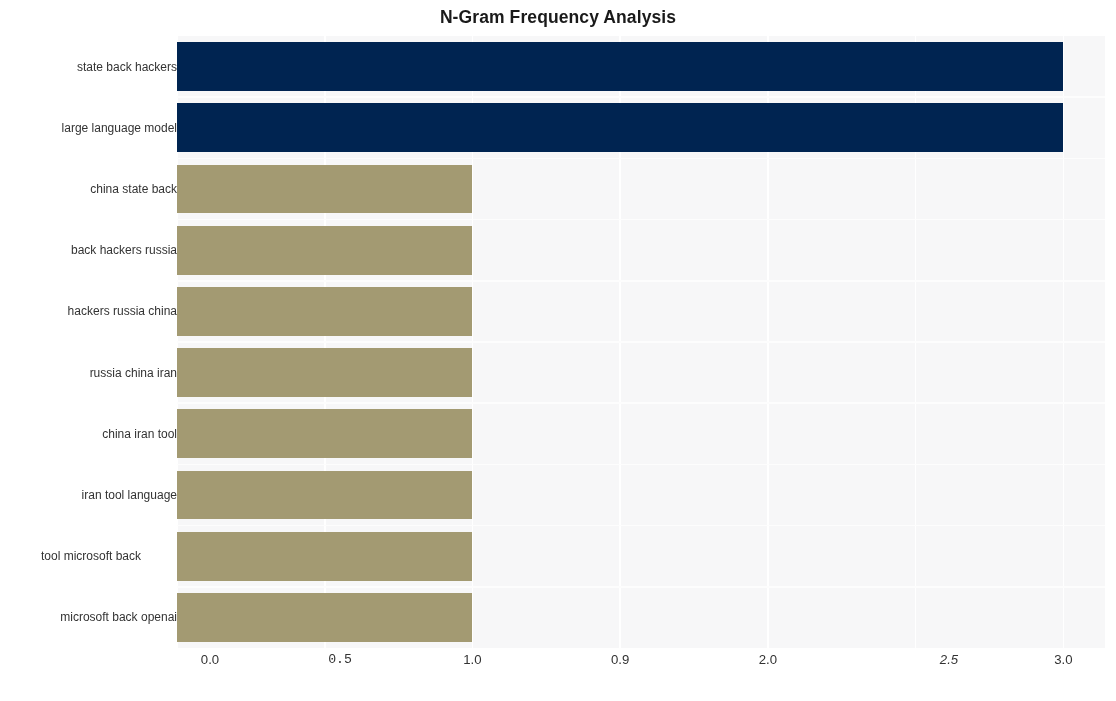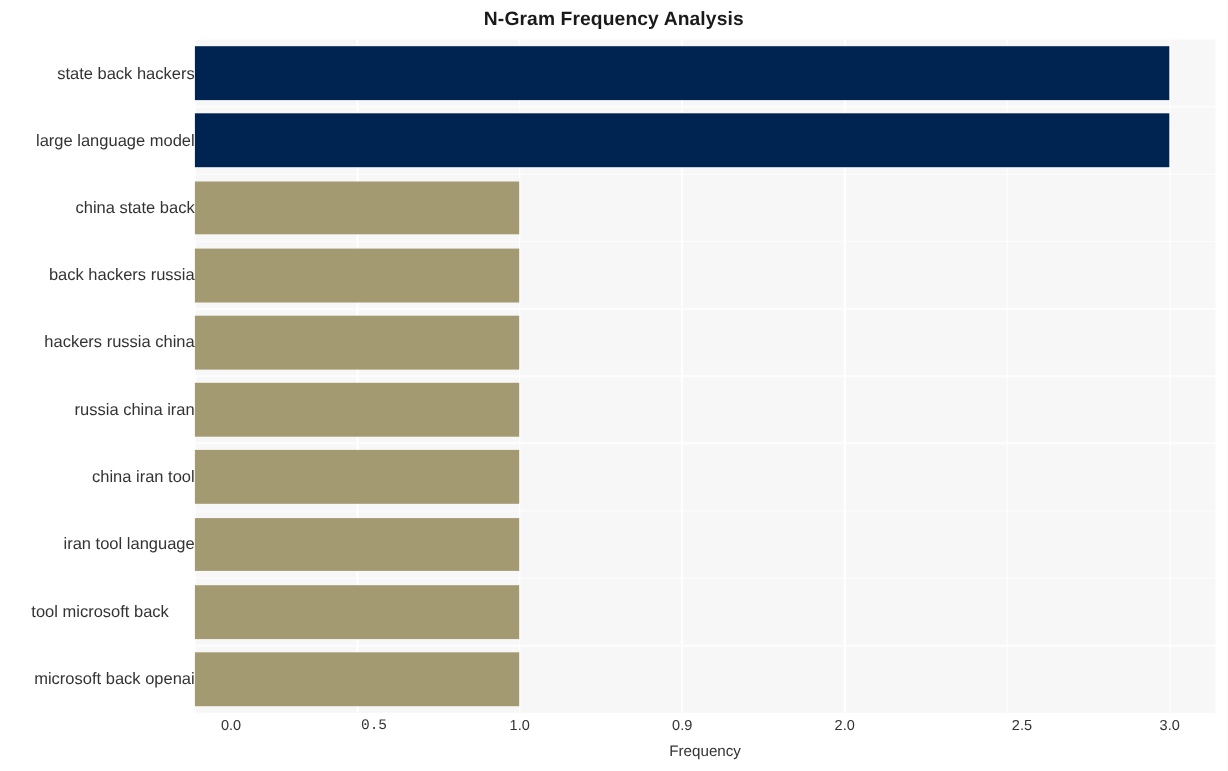--- a/index.html
+++ b/index.html
@@ -64,21 +64,21 @@
     position: absolute;
     left: 0;
   }
 
   
   .ylabel {
     position: absolute;
     right: 0;
     width: 172px;
     text-align: right;
-    font-size: 15px;
+    font-size: 12px;
     color: #333333;
     white-space: nowrap;
     transform: translateY(-50%);
   }
   #y-axis {
     position: absolute;
     left: 0;
     top: 0;
     width: 177px;
     height: 701px;
@@ -157,23 +157,22 @@
       <div class="ylabel" style="top: 189px;">china state back</div>
       <div class="ylabel" style="top: 250.2px;">back hackers russia</div>
       <div class="ylabel" style="top: 311.4px;">hackers russia china</div>
       <div class="ylabel" style="top: 372.6px;">russia china iran</div>
       <div class="ylabel" style="top: 433.8px;">china iran tool</div>
       <div class="ylabel" style="top: 495px;">iran tool language</div>
       <div class="ylabel" style="top: 556.2px; text-align: center;">tool microsoft back</div>
       <div class="ylabel" style="top: 617.4px;">microsoft back openai</div>
     </div>
   <div id="x-axis">
-    <div id="x-axis-title">Frequency</div>
   <div class="xtick" style="left: 177px; margin-left: 33px;">0.0</div>
       <div class="xtick" style="left: 340px; font-family: Liberation Mono, monospace;">0.5</div>
       <div class="xtick" style="left: 472.445px;">1.0</div>
       <div class="xtick" style="left: 620.167px;">0.9</div>
       <div class="xtick" style="left: 767.89px;">2.0</div>
-      <div class="xtick" style="left: 929px;">2.5</div>
+      <div class="xtick" style="left: 949px; font-style: italic;">2.5</div>
       <div class="xtick" style="left: 1063.33px;">3.0</div>
     </div>
 
 </div>
 
 </body></html>

